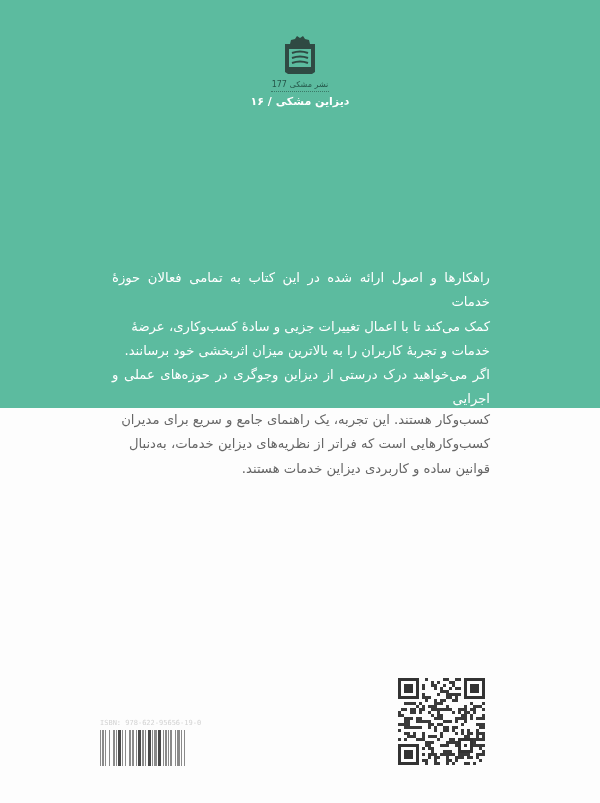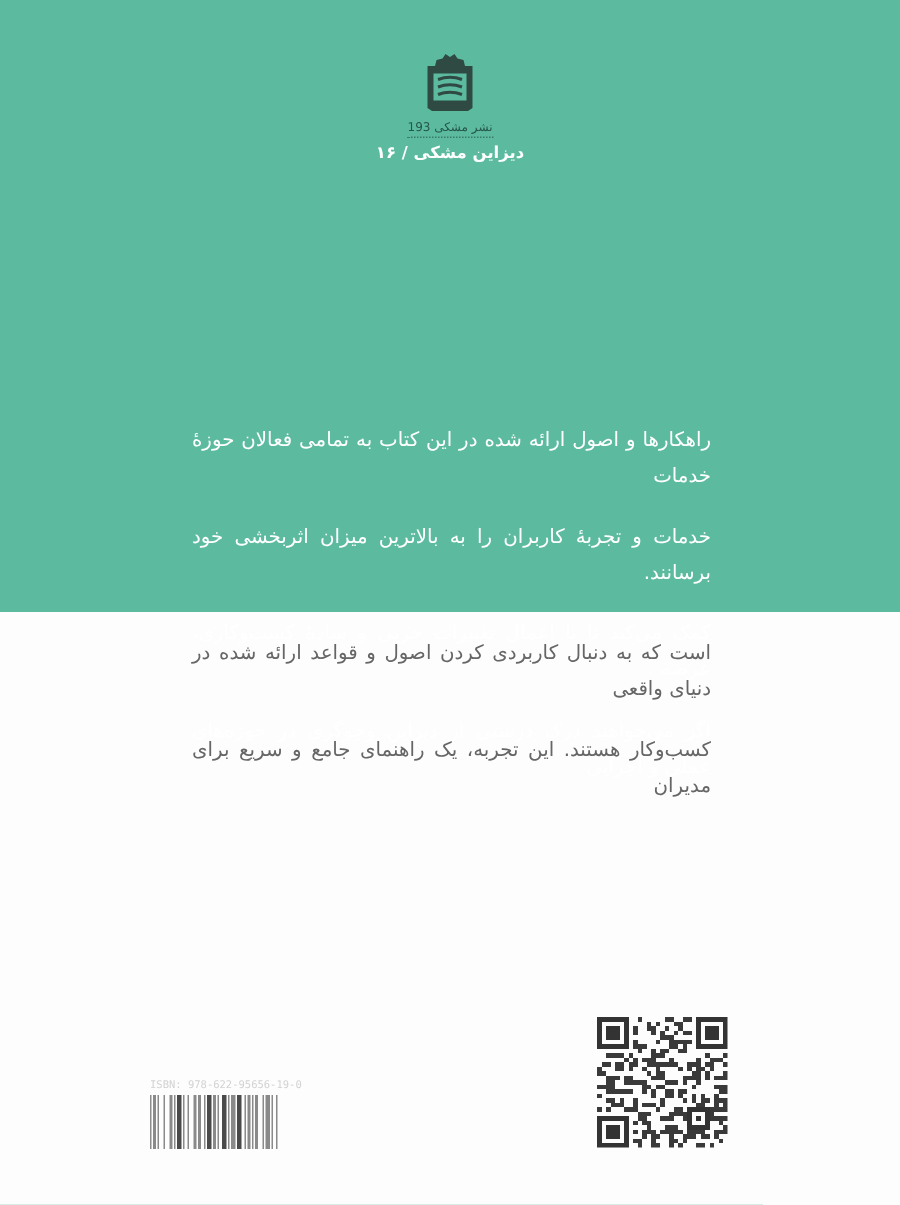--- a/index.html
+++ b/index.html
@@ -28,21 +28,21 @@
     direction: rtl; white-space: nowrap;
   }
 
   .blurb {
     position: absolute; left: 112px; width: 378px;
     direction: rtl; text-align: justify; text-align-last: right;
     font-size: 13.2px; line-height: 24.3px;
   }
   .blurb-top { top: 266px; color: #ffffff; }
   .blurb-bottom { top: 408px; color: #666666; }
-  .blurb p { margin: 16px; }
+  .blurb p { margin: 0; }
 
   .barcode-block {
     position: absolute; left: 100px; top: 718px; width: 135px; height: 52px;
   }
   .isbn-text {
     font-family: "DejaVu Sans Mono", monospace; font-size: 7px; color: #d2d2d2;
     white-space: nowrap; height: 10px; line-height: 10px;
   }
   .bars { display: flex; height: 36px; margin-top: 2px; align-items: stretch; }
   .bars span { display: block; height: 100%; }
@@ -59,35 +59,36 @@
 <div class="logo-block">
   <svg class="logo-mark" viewBox="0 0 34 38">
     <path d="M12 3 L14 0 L17 2 L20 0 L22 3 L26 4 L27 8 L7 8 L8 4 Z" fill="#2f4a43"></path>
     <rect x="2" y="8" width="30" height="28" fill="#2f4a43"></rect>
     <rect x="6" y="13" width="22" height="18" fill="#5cbb9f"></rect>
     <path d="M9 17 Q17 14 25 17" stroke="#2f4a43" stroke-width="2" fill="none"></path>
     <path d="M9 22 Q17 19 25 22" stroke="#2f4a43" stroke-width="2" fill="none"></path>
     <path d="M9 27 Q17 24 25 27" stroke="#2f4a43" stroke-width="2" fill="none"></path>
     <path d="M2 36 L5 38 L29 38 L32 36 Z" fill="#2f4a43"></path>
   </svg>
-  <div class="series-line">نشر مشکی 193</div>
+  <div class="series-line">نشر مشکی 177</div>
   <div class="series-rule"></div>
   <div class="series-title">دیزاین مشکی / ۱۶</div>
 </div>
 
 <div class="blurb blurb-top">
   <p>راهکارها و اصول ارائه شده در این کتاب به تمامی فعالان حوزهٔ خدمات</p>
+  <p>کمک می‌کند تا با اعمال تغییرات جزیی و سادهٔ کسب‌وکاری، عرضهٔ</p>
   <p>خدمات و تجربهٔ کاربران را به بالاترین میزان اثربخشی خود برسانند.</p>
-  <p>کمک می‌کند تا با اعمال تغییرات جزیی و سادهٔ کسب‌وکاری، عرضهٔ</p>
   <p>اگر می‌خواهید درک درستی از دیزاین وجوگری در حوزه‌های عملی و اجرایی</p>
 </div>
 
 <div class="blurb blurb-bottom">
-  <p>است که به دنبال کاربردی کردن اصول و قواعد ارائه شده در دنیای واقعی</p>
   <p>کسب‌وکار هستند. این تجربه، یک راهنمای جامع و سریع برای مدیران</p>
+  <p>کسب‌وکارهایی است که فراتر از نظریه‌های دیزاین خدمات، به‌دنبال</p>
+  <p>قوانین ساده و کاربردی دیزاین خدمات هستند.</p>
 </div>
 
 <div class="barcode-block">
   <div class="isbn-text">ISBN: 978-622-95656-19-0</div>
   <div class="bars" id="bars">
       <span style="width: 1.05px; background: rgb(138, 138, 138);"></span>
       <span style="width: 1.05px; background: transparent;"></span>
       <span style="width: 2.1px; background: rgb(138, 138, 138);"></span>
       <span style="width: 1.05px; background: transparent;"></span>
       <span style="width: 1.05px; background: rgb(138, 138, 138);"></span>

